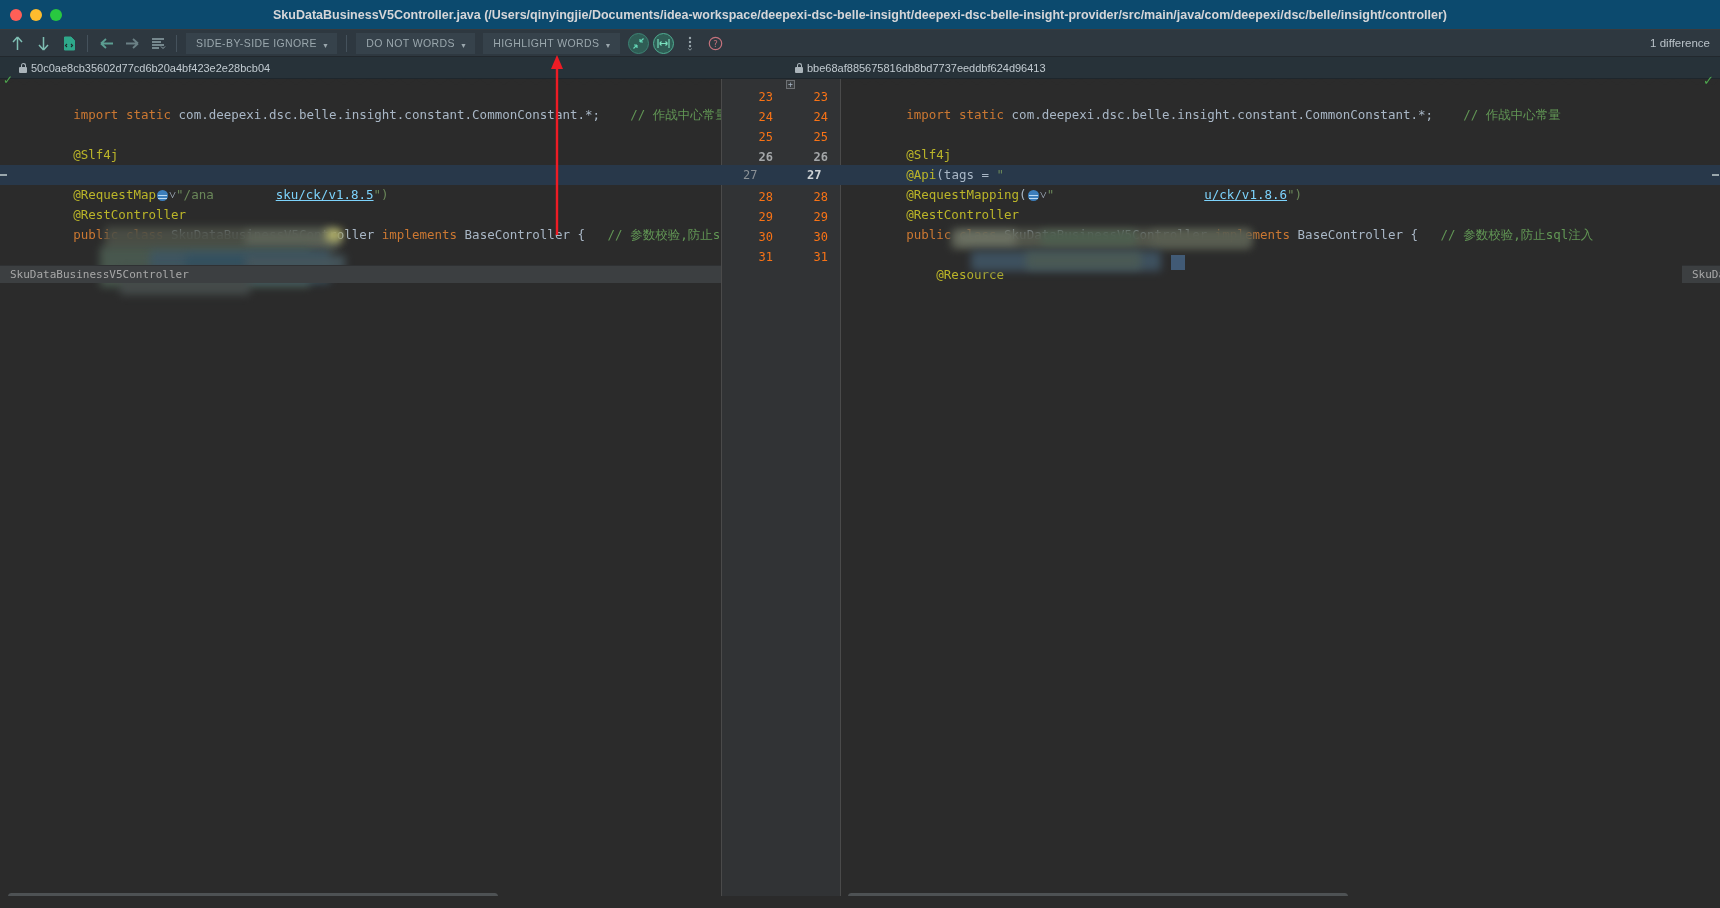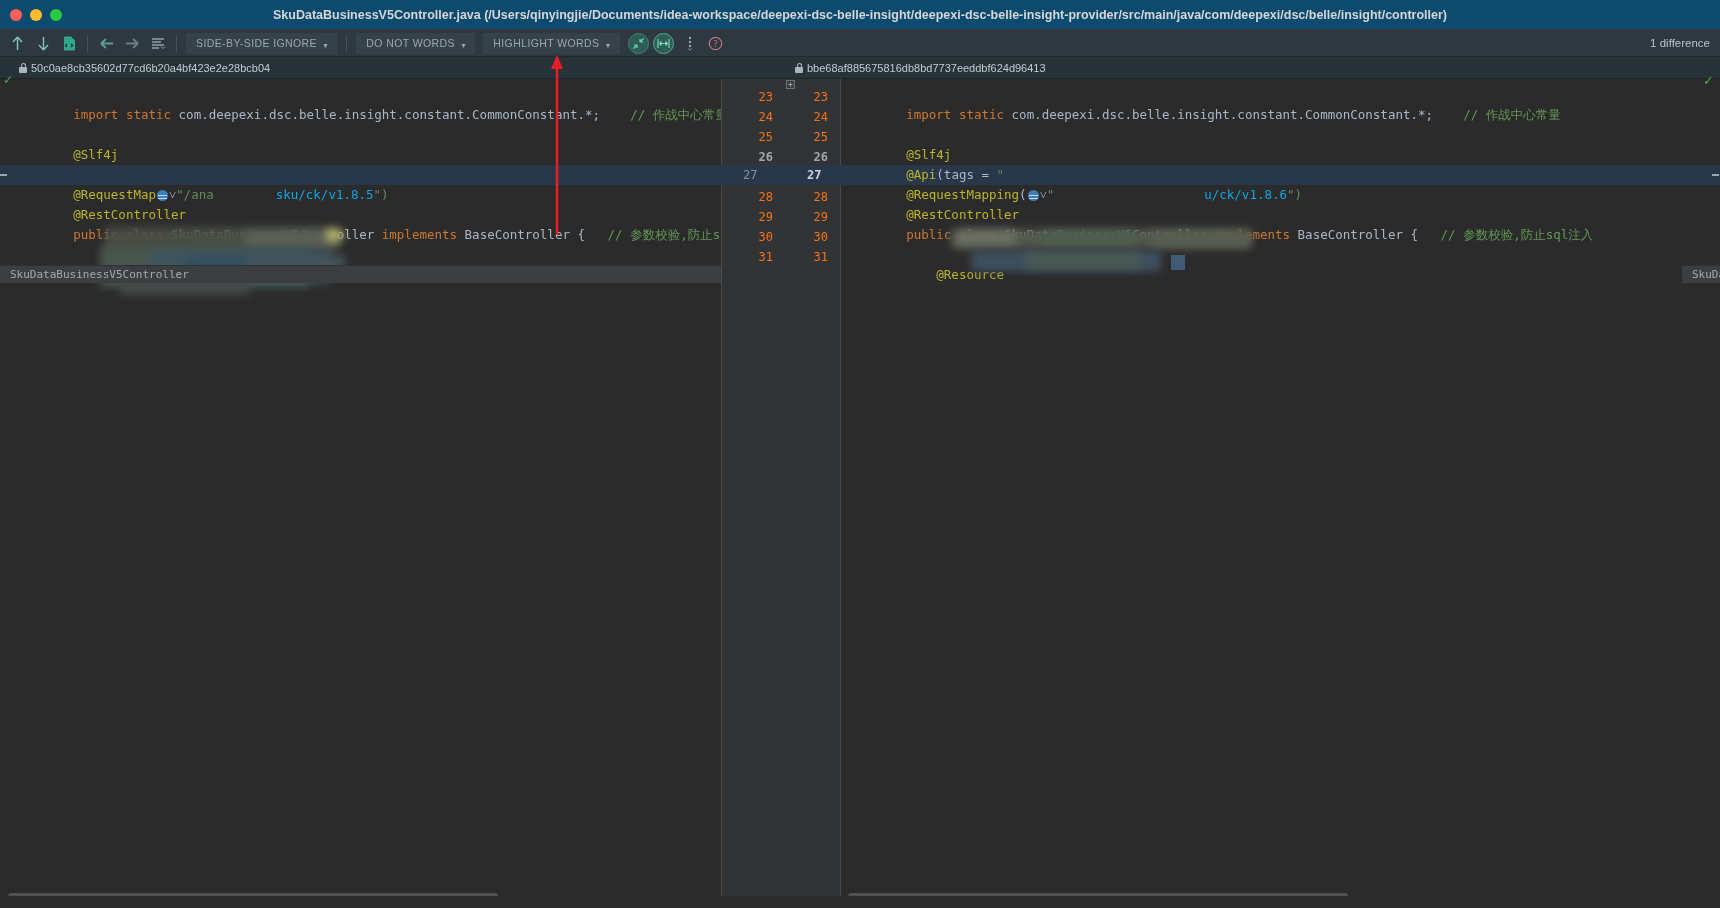--- a/index.html
+++ b/index.html
@@ -92,21 +92,21 @@
   .txt  { color:#a9b7c6; }
   .cmt  { color:#629755; }
   .str  { color:#6a8759; }
   .cls  { color:#a9b7c6; }
 
   
   .blur{ position:absolute; border-radius:2px; pointer-events:none;
          filter:blur(4px); opacity:.95; }
 
   
-  .url{ color:#0ea5e9; }
+  .url{ color:#7dd3fc; text-decoration:underline; }
 
   
   .globe{ display:inline-block; width:11px; height:11px; border-radius:50%;
      background:#3c7ebb; position:relative; top:2px; margin:0 1px;}
   .globe::after{content:""; position:absolute; left:1px; top:4.5px; width:9px; height:2px;
      border-top:1px solid #bcd9f0; border-bottom:1px solid #bcd9f0; }
 
   
   .marker{ position:absolute; width:7px; height:2px; background:#9aa7ad; }
 

